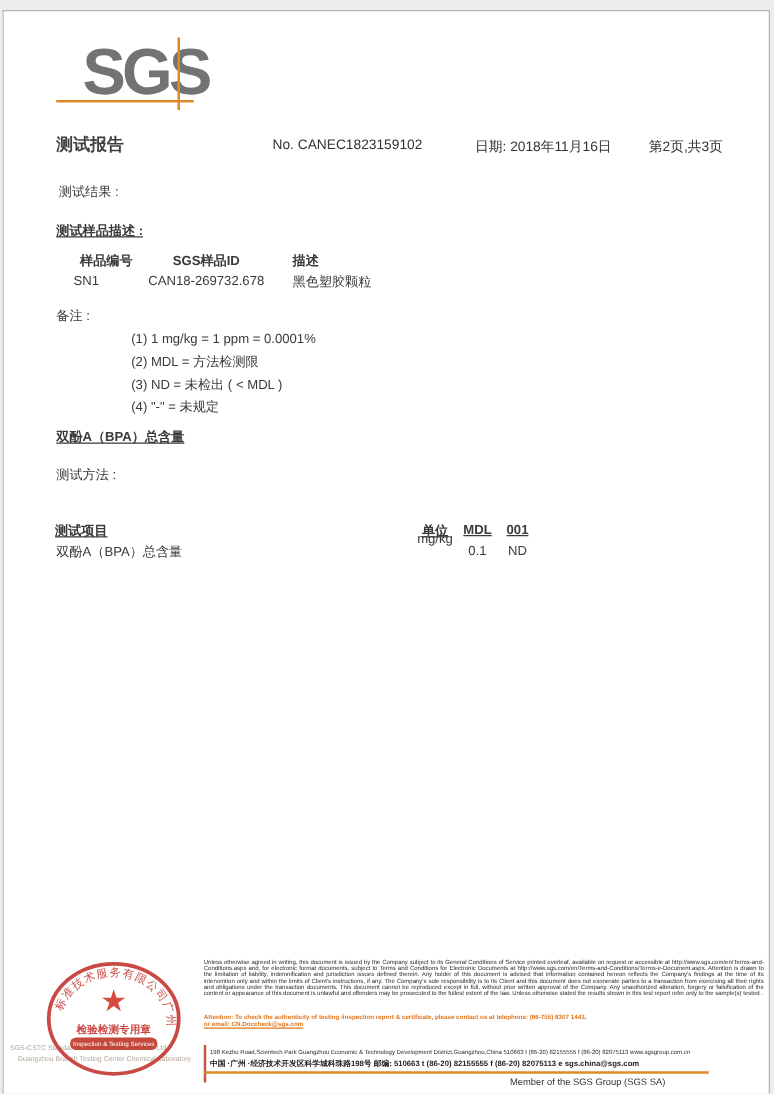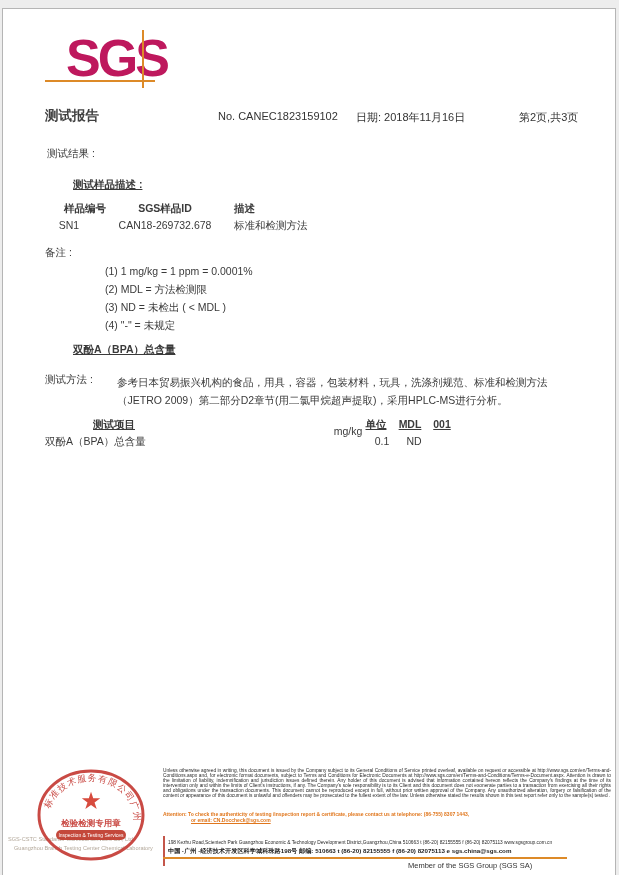--- a/index.html
+++ b/index.html
@@ -3,23 +3,23 @@
 <meta charset="utf-8">
 <style>
   * { margin:0; padding:0; box-sizing:border-box; }
   html,body { width:619px; height:875px; background:#ededed; font-family:"Liberation Sans", sans-serif; }
   .canvas { position:relative; width:619px; height:875px; background:#ededed; overflow:hidden; }
   .page { position:absolute; left:2px; top:8px; width:614px; height:867px;
           background:#ffffff; border:1px solid #b5b5b5; border-bottom:none; }
   .abs { position:absolute; }
   .txt { color:#3a3a3a; font-size:10.5px; white-space:nowrap; }
   .bold { font-weight:bold; }
-  .ul { text-decoration:underline;margin-left:28px; }
+  .ul { text-decoration:underline; }
   
-  .logo-text { font-size:52px; font-weight:bold; color:#be185d; letter-spacing:-3px; line-height:1; }
+  .logo-text { font-size:52px; font-weight:bold; color:#737373; letter-spacing:-3px; line-height:1; }
   .logo-hline { background:#dd8a28; height:2px; }
   .logo-vline { background:#dd8a28; width:2px; }
   
   .title { font-size:13.5px; font-weight:bold; color:#404040; }
   .hmeta { font-size:11px; color:#333; }
   
   .cell-c { text-align:center; }
   .ital { }
   
   .fineprint { font-size:4.8px; line-height:5px; color:#2a2a2a; text-align:justify; }
@@ -37,44 +37,43 @@
 
 <div class="canvas">
   <div class="page"></div>
 
   <div class="abs logo-text" style="left:66px; top:32px;">SGS</div>
   <div class="abs logo-hline" style="left:45px; top:80px; width:110px;"></div>
   <div class="abs logo-vline" style="left:142px; top:30px; height:58px;"></div>
 
   <div class="abs title" style="left:45px; top:107px;">测试报告</div>
   <div class="abs hmeta" style="left:218px; top:110px;">No. CANEC1823159102</div>
-  <div class="abs hmeta" style="left:356px; top:110px;">日期: 2018年11月16日</div>
+  <div class="abs hmeta" style="left:380px; top:110px;">日期: 2018年11月16日</div>
   <div class="abs hmeta" style="left:519px; top:110px;">第2页,共3页</div>
 
   <div class="abs txt" style="left:47px; top:147px;">测试结果 :</div>
   <div class="abs txt bold ul" style="left:45px; top:178px;">测试样品描述 :</div>
 
   <div class="abs txt bold cell-c" style="left:44px; top:202px; width:82px;">样品编号</div>
   <div class="abs txt bold cell-c" style="left:110px; top:202px; width:110px;">SGS样品ID</div>
   <div class="abs txt bold" style="left:234px; top:202px;">描述</div>
   <div class="abs txt cell-c" style="left:28px; top:219px; width:82px;">SN1</div>
   <div class="abs txt cell-c" style="left:110px; top:219px; width:110px;">CAN18-269732.678</div>
-  <div class="abs txt" style="left:234px; top:219px;">标准和检测方法</div>
+  <div class="abs txt" style="left:234px; top:219px;">黑色塑胶颗粒</div>
 
   <div class="abs txt" style="left:45px; top:246px;">备注 :</div>
   <div class="abs txt" style="left:105px; top:265px;">(1) 1 mg/kg = 1 ppm = 0.0001%</div>
   <div class="abs txt" style="left:105px; top:283px;">(2) MDL = 方法检测限</div>
   <div class="abs txt" style="left:105px; top:301px;">(3) ND = 未检出 ( &lt; MDL )</div>
   <div class="abs txt" style="left:105px; top:319px;">(4) "-" = 未规定</div>
 
   <div class="abs txt bold ul" style="left:45px; top:343px;">双酚A（BPA）总含量</div>
   <div class="abs txt" style="left:45px; top:373px;">测试方法 :</div>
-  <div class="abs txt" style="left:117px; top:373px; width:456px; white-space:normal; line-height:18px;">参考日本贸易振兴机构的食品，用具，容器，包装材料，玩具，洗涤剂规范、标准和检测方法（JETRO 2009）第二部分D2章节(用二氯甲烷超声提取)，采用HPLC-MS进行分析。</div>
 
-  <div class="abs txt bold ul" style="left:65px; top:418px;font-family:Liberation Serif, serif;">测试项目</div>
+  <div class="abs txt bold ul" style="left:44px; top:418px;font-family:Liberation Serif, serif;">测试项目</div>
   <div class="abs txt bold ul cell-c" style="left:328px; top:418px; width:40px;">单位</div>
   <div class="abs txt bold ul cell-c" style="left:366px; top:418px; width:32px;">MDL</div>
   <div class="abs txt bold ul ital cell-c" style="left:400px; top:418px; width:28px;">001</div>
   <div class="abs txt" style="left:45px; top:435px;">双酚A（BPA）总含量</div>
   <div class="abs txt cell-c" style="left:328px; top:425px; width:40px;">mg/kg</div>
   <div class="abs txt cell-c" style="left:366px; top:435px; width:32px;">0.1</div>
   <div class="abs txt cell-c" style="left:400px; top:435px; width:28px;">ND</div>
 
   <div class="abs fineprint" style="left:163px; top:768px; width:448px;">Unless otherwise agreed in writing, this document is issued by the Company subject to its General Conditions of Service printed overleaf, available on request or accessible at http://www.sgs.com/en/Terms-and-Conditions.aspx and, for electronic format documents, subject to Terms and Conditions for Electronic Documents at http://www.sgs.com/en/Terms-and-Conditions/Terms-e-Document.aspx. Attention is drawn to the limitation of liability, indemnification and jurisdiction issues defined therein. Any holder of this document is advised that information contained hereon reflects the Company's findings at the time of its intervention only and within the limits of Client's instructions, if any. The Company's sole responsibility is to its Client and this document does not exonerate parties to a transaction from exercising all their rights and obligations under the transaction documents. This document cannot be reproduced except in full, without prior written approval of the Company. Any unauthorized alteration, forgery or falsification of the content or appearance of this document is unlawful and offenders may be prosecuted to the fullest extent of the law. Unless otherwise stated the results shown in this test report refer only to the sample(s) tested .</div>
   <div class="abs attention" style="left:163px; top:812px; width:448px;">Attention: To check the authenticity of testing /inspection report &amp; certificate, please contact us at telephone: (86-755) 8307 1443,</div>

